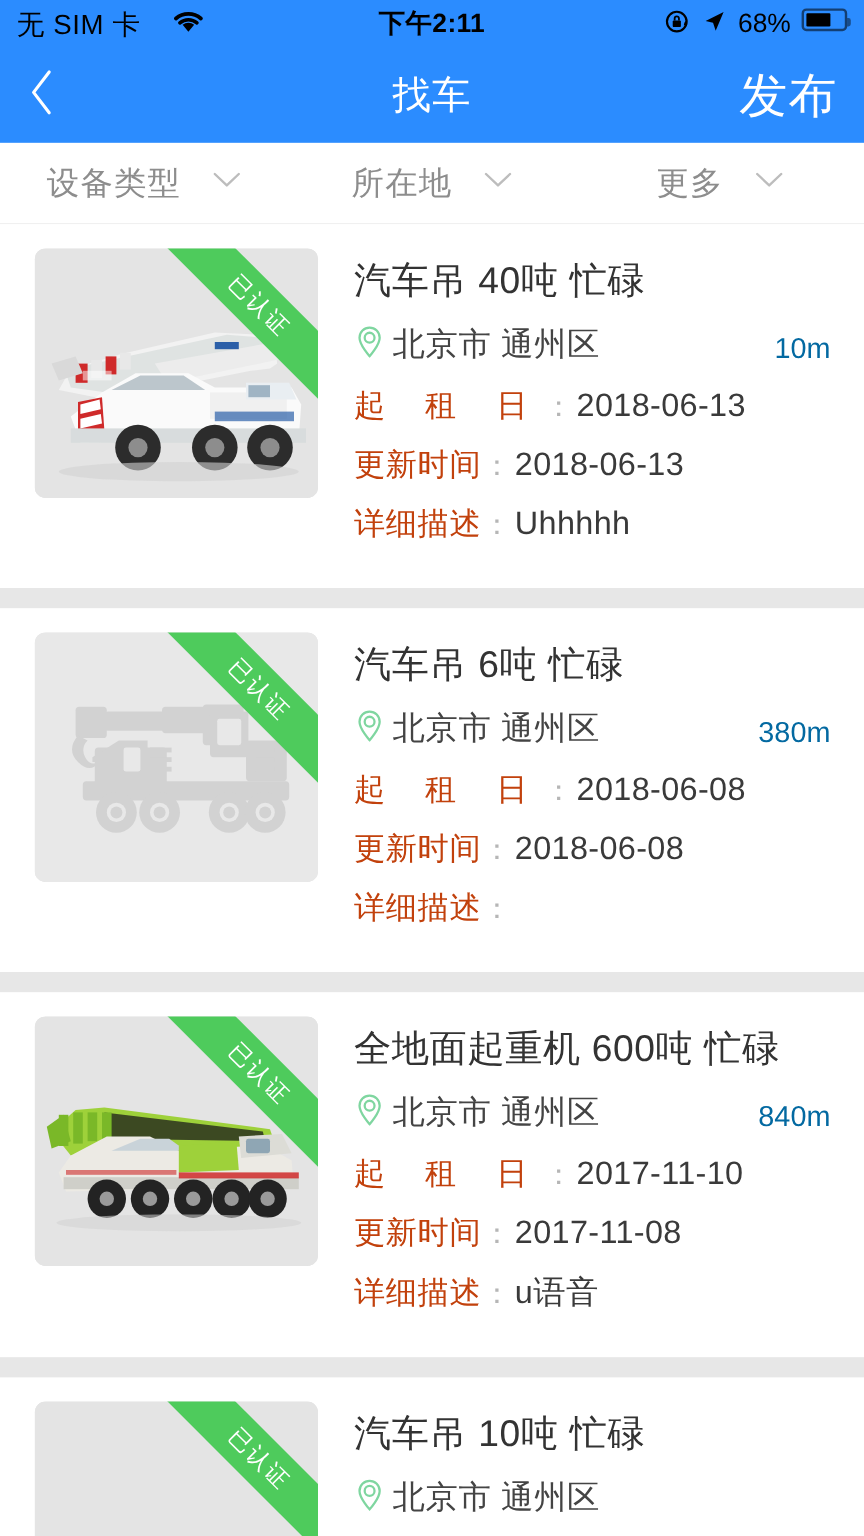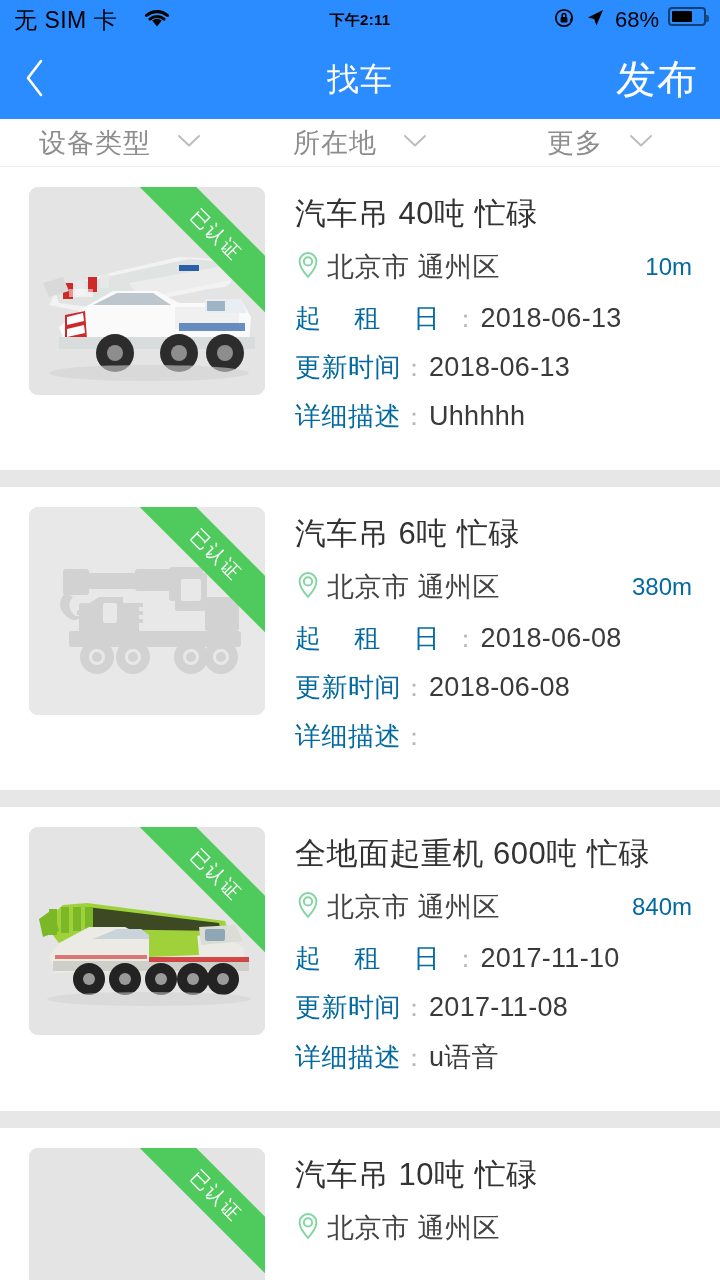--- a/index.html
+++ b/index.html
@@ -20,21 +20,21 @@
     position: relative;
   }
   .sb-left { display: flex; align-items: center; gap: 26px; }
   .sb-carrier { font-size: 23px; font-weight: 500; letter-spacing: 0.5px; }
   .wifi-icon { display: block; }
   .sb-center {
     position: absolute; left: 0; right: 0; top: 0; bottom: 0;
     display: flex; align-items: center; justify-content: center;
     pointer-events: none;
   }
-  .sb-time { font-size: 15px; font-weight: 600; letter-spacing: 0.3px; }
+  .sb-time { font-size: 22px; font-weight: 600; letter-spacing: 0.3px; }
   .sb-right {
     margin-left: auto; display: flex; gap: 9px;
   }
   .sb-battery-text { font-size: 22px; font-weight: 500; }
   .battery-shell {
     width: 38px; height: 19px;
     border: 2px solid rgba(0,0,0,.55); border-radius: 4px;
     position: relative; display: flex; align-items: center;
     padding: 2px;
   }
@@ -62,21 +62,21 @@
     font-family: Liberation Mono, monospace;
   }
   .nav-action {
     margin-left: auto;
     color: #fff; font-size: 40px; letter-spacing: 1px;
     cursor: pointer;
   }
 
   
   .filter-bar {
-    height: 48px;
+    height: 68px;
     background: #ffffff;
     display: flex; align-items: center;
     border-bottom: 1px solid #ededed;
     text-align: center;
   }
   .filter-item {
     flex: 1;
     display: flex; align-items: center; justify-content: center;
     gap: 26px;
     cursor: pointer;
@@ -124,40 +124,40 @@
     min-width: 0;
   }
   .info-title {
     font-size: 31px;
     color: #333333;
     letter-spacing: 0.5px;
     margin-bottom: 14px;
     white-space: nowrap;
   }
   .info-loc-row {
-    display: flex; align-items: center;
+    display: flex; align-items: flex-end;
     margin-bottom: 16px;
   }
   .pin-icon { flex: 0 0 auto; margin-right: 6px; display: block; }
   .info-loc {
     font-size: 27px; color: #444444; letter-spacing: 0.5px;
     white-space: nowrap;
   }
   .info-dist {
     margin-left: auto;
     font-size: 24px; color: #0369a1;
     padding-right: 6px;
   }
   .info-row {
     display: flex; align-items: baseline;
     margin-bottom: 14px;
     white-space: nowrap;
   }
   .row-label {
-    font-size: 26px; color: #0369a1;
+    font-size: 26px; color: #c2410c;
     letter-spacing: 0.5px;
   }
   .row-label.spaced { letter-spacing: 13px; }
   .row-colon { font-size: 24px; color: #b6b6b6; margin: 0 3px 0 1px; }
   .row-value {
     font-size: 27px; color: #3a3a3a; letter-spacing: 0.3px;
   }
   .card.clipped { overflow: hidden; }
 </style>
 </head>

